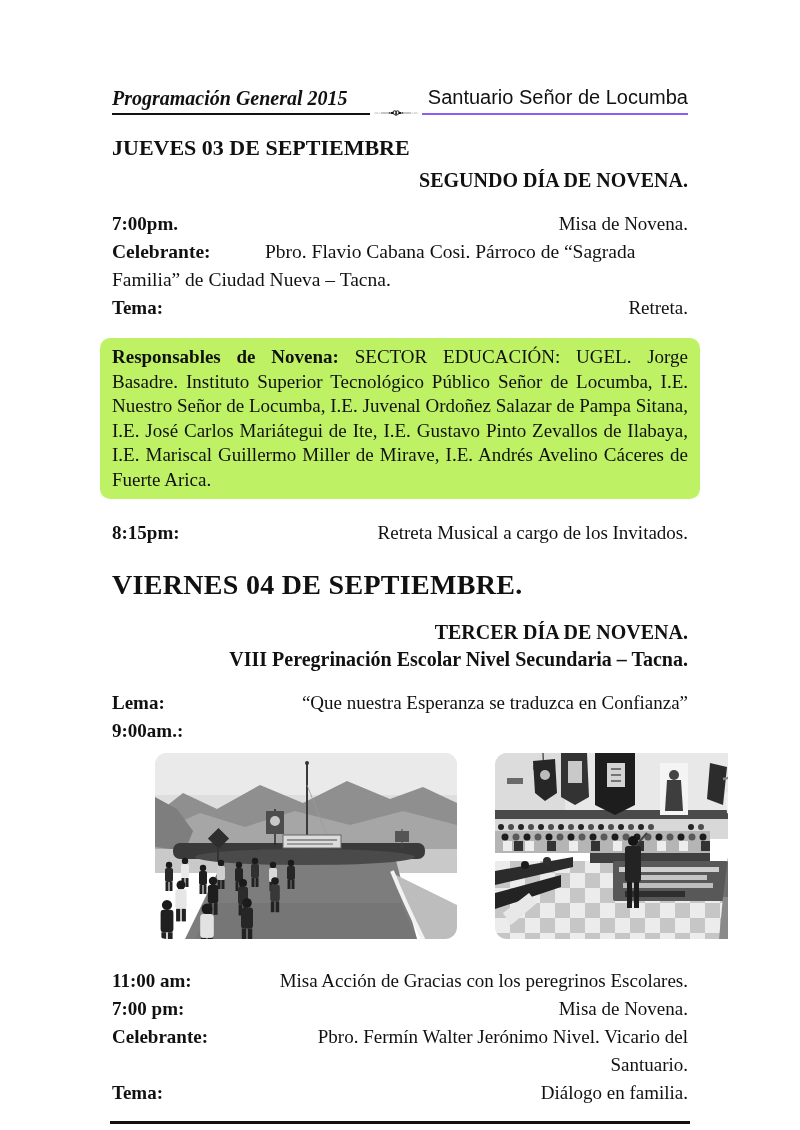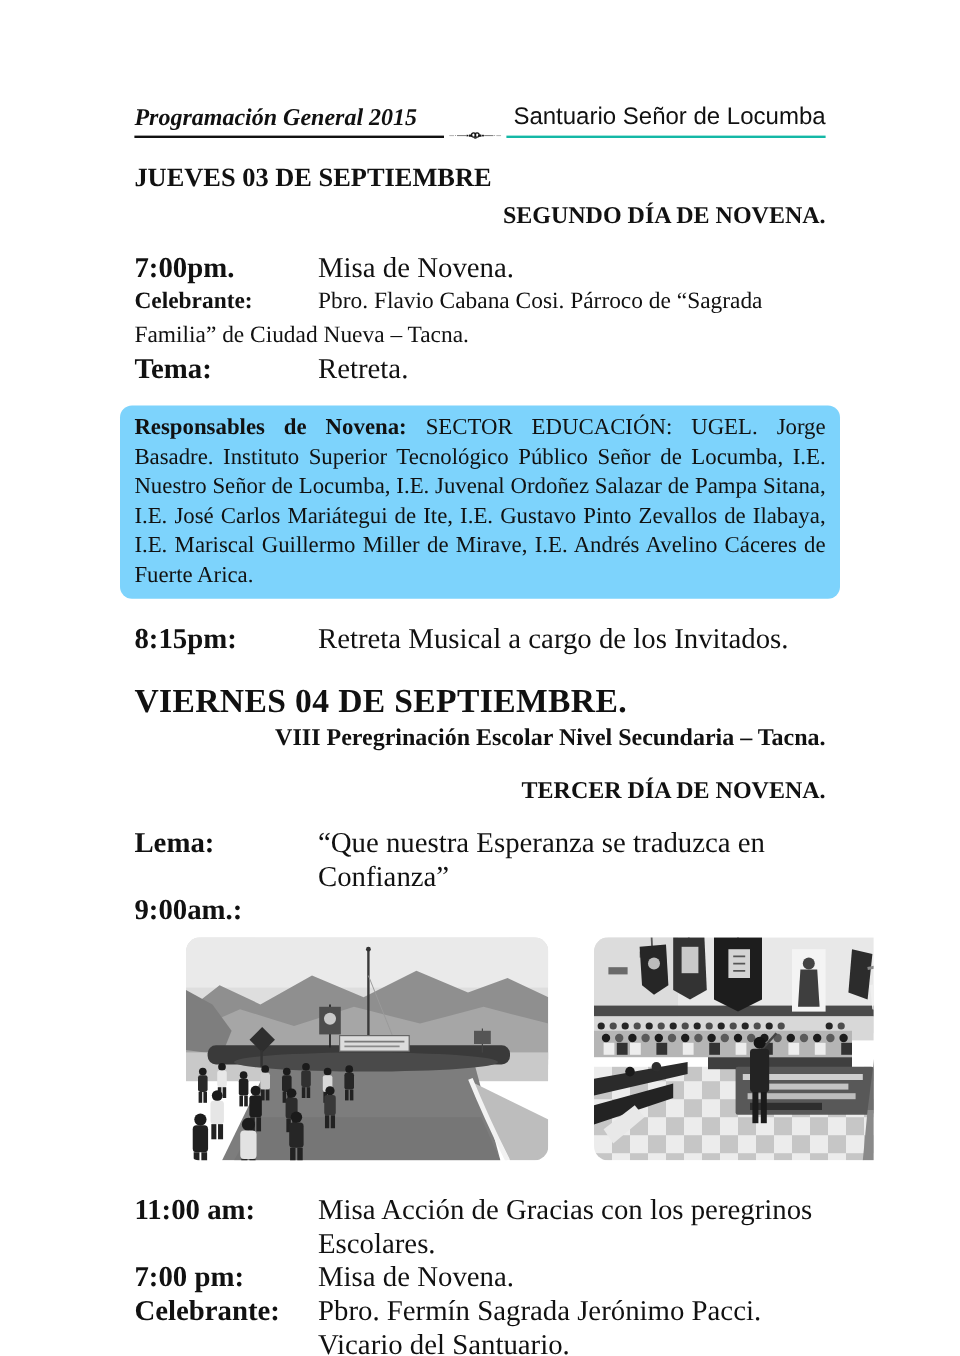--- a/index.html
+++ b/index.html
@@ -10,40 +10,40 @@
   }
   
   .hdr{display:flex;align-items:flex-end;}
   .hdr-left{
     flex:0 0 258px;font-size:20px;font-weight:bold;font-style:italic;
     border-bottom:2.5px solid #111;padding-bottom:3px;box-sizing:border-box;
   }
   .hdr-orn{flex:1 1 auto;height:34px;margin:0 4px -15px;}
   .hdr-right{
     flex:0 0 266px;font-family:"Liberation Sans",sans-serif;font-size:20px;
-    border-bottom:2px solid #14b8a6;padding-bottom:4px;text-align:right;box-sizing:border-box;
+    border-bottom:2px solid #8b5cf6;padding-bottom:4px;text-align:right;box-sizing:border-box;
   }
   
   .day-title{font-size:22px;font-weight:bold;margin:20px 0 0;line-height:26px;font-family:Liberation Serif, serif;}
   .center-sub{font-size:20px;font-weight:bold;text-align:right;margin:7px 0 0;line-height:24px;}
   .big-day{font-size:28px;font-weight:bold;margin:22px 0 0;line-height:31px;letter-spacing:.3px;}
   .sub1{margin-top:20px;}
   .sub2{margin-top:3px;}
   
   .rows{margin-top:18px;}
-  .row{display:flex;font-size:24px;line-height:28px;}
+  .row{display:flex;font-size:19px;line-height:28px;}
   .row .lbl{flex:0 0 153px;font-weight:bold;}
-  .row .val{flex:1 1 auto;}
+  .row .val{flex:1 1 auto;text-align:right;}
   .row-float{display:block;font-size:19.5px;line-height:28px;}
   .row-float .lbl{float:left;width:153px;font-weight:bold;}
   .mt18{margin-top:18px;}
   .mt28{margin-top:28px;}
   
   .graybox{
-    margin:16px -12px 0;background:#7dd3fc;border-radius:10px;
+    margin:16px -12px 0;background:#bef264;border-radius:10px;
     padding:7px 12px;font-size:19px;line-height:24.5px;text-align:justify;
   }
   .graybox b{font-weight:bold;}
   
   .photos{display:flex;gap:38px;margin:8px 0 0 43px;}
   .photo{border-radius:12px;overflow:hidden;line-height:0;flex:0 0 auto;}
   .photo svg{display:block;}
   
   .footline{border-top:3px solid #111;margin:14px -2px 0;}
   .pagenum{
@@ -106,22 +106,22 @@
     <b>Responsables de Novena:</b>
     <span>SECTOR EDUCACIÓN: UGEL. Jorge Basadre. Instituto Superior Tecnológico Público Señor de Locumba, I.E. Nuestro Señor de Locumba, I.E. Juvenal Ordoñez Salazar de Pampa Sitana, I.E. José Carlos Mariátegui de Ite, I.E. Gustavo Pinto Zevallos de Ilabaya, I.E. Mariscal Guillermo Miller de Mirave, I.E. Andrés Avelino Cáceres de Fuerte Arica.</span>
   </div>
 
   <div class="row mt18" style="margin-top:20px">
     <span class="lbl">8:15pm:</span>
     <span class="val">Retreta Musical a cargo de los Invitados.</span>
   </div>
 
   <div class="big-day">VIERNES 04 DE SEPTIEMBRE.</div>
+  <div class="center-sub sub1">TERCER DÍA DE NOVENA.</div>
   <div class="center-sub sub2">VIII Peregrinación Escolar Nivel Secundaria – Tacna.</div>
-  <div class="center-sub sub1">TERCER DÍA DE NOVENA.</div>
 
   <div class="rows">
     <div class="row">
       <span class="lbl">Lema:</span>
       <span class="val">“Que nuestra Esperanza se traduzca en Confianza”</span>
     </div>
     <div class="row">
       <span class="lbl">9:00am.:</span>
     </div>
   </div>
@@ -402,21 +402,21 @@
     <div class="row">
       <span class="lbl">11:00 am:</span>
       <span class="val">Misa Acción de Gracias con los peregrinos Escolares.</span>
     </div>
     <div class="row">
       <span class="lbl">7:00 pm:</span>
       <span class="val">Misa de Novena.</span>
     </div>
     <div class="row">
       <span class="lbl">Celebrante:</span>
-      <span class="val">Pbro. Fermín Sagrada Jerónimo Pacci. Vicario del Santuario.</span>
+      <span class="val">Pbro. Fermín Walter Jerónimo Nivel. Vicario del Santuario.</span>
     </div>
     <div class="row">
       <span class="lbl">Tema:</span>
       <span class="val">Diálogo en familia.</span>
     </div>
   </div>
 
   <div class="footline"></div>
   <div class="pagenum">06</div>
 

